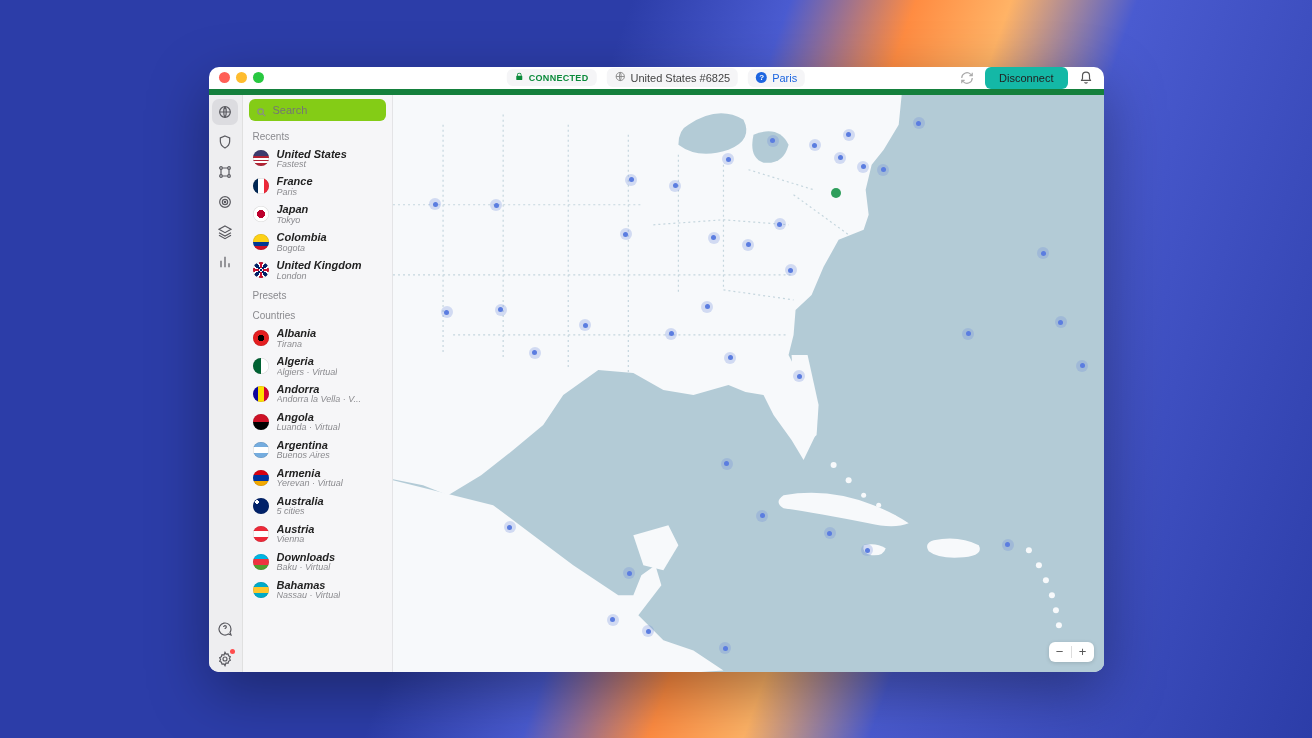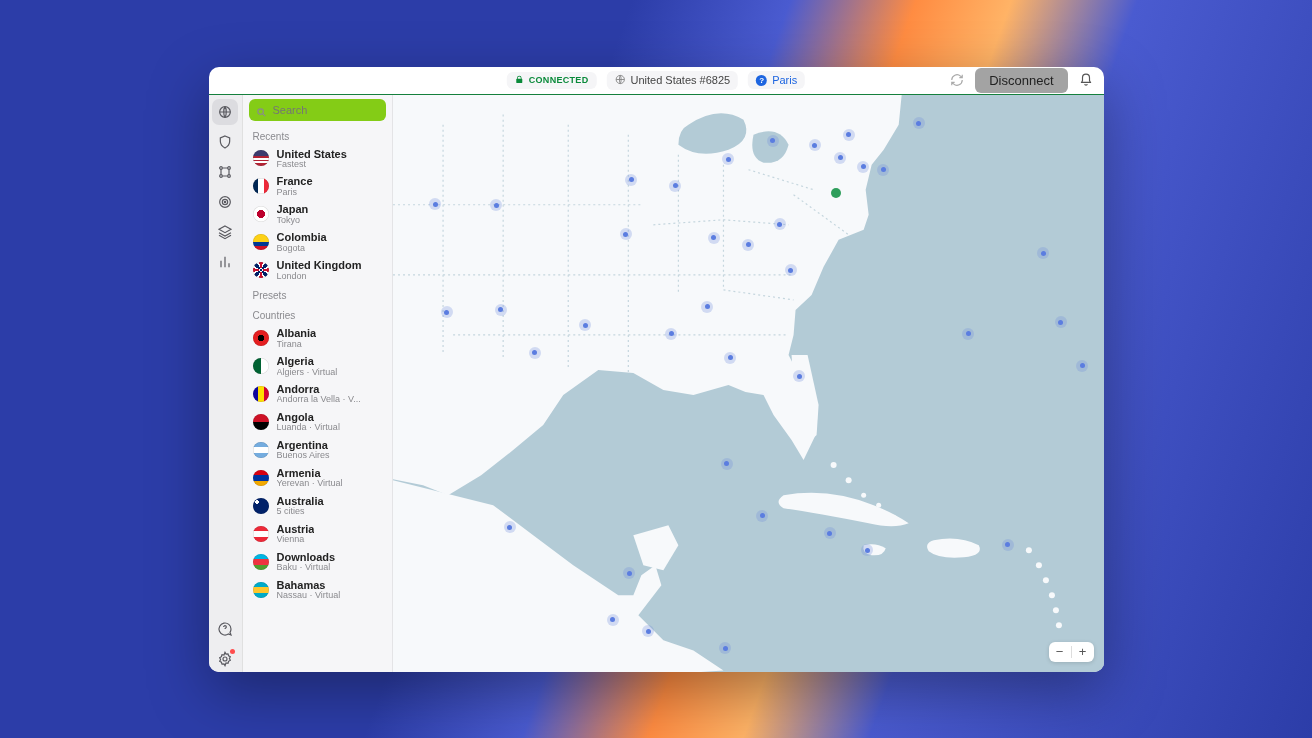--- a/index.html
+++ b/index.html
@@ -22,45 +22,44 @@
     display: flex;
     flex-direction: column;
     position: relative;
   }
   
   .titlebar {
     height: 28px;
     display: flex;
     align-items: center;
     padding: 0 10px;
-    border-bottom: 1px solid #15803d;
+    border-bottom: 6px solid #15803d;
     position: relative;
-    justify-content: center;
   }
   .traffic { display: flex; gap: 6px; }
   .dot { width: 11px; height: 11px; border-radius: 50%; }
   .dot.red { background:#ff5f57; }
   .dot.yellow { background:#febc2e; }
   .dot.green { background:#28c840; }
   .titlebar-center {
     position: absolute; left:50%; transform:translateX(-50%);
     display:flex; align-items:center; gap:10px;
     font-size:11px;
   }
   .pill {
     display:flex; align-items:center; gap:5px;
     background:#f5f5f7; border-radius:6px; padding:3px 8px;
   }
   .pill.connected { color:#0a8a3a; font-weight:600; letter-spacing:.3px; font-size:9px; }
   .pill.server { color:#444; }
   .pill.help { color:#1d65e0; }
   .titlebar-right { position:absolute; right:10px; display:flex; align-items:center; gap:10px; }
   .disconnect-btn {
-    background:#a3a3a3; border:none; border-radius:6px; padding:5px 14px;
-    font-size:13px; color:#222; cursor:pointer;
+    background:#14b8a6; border:none; border-radius:6px; padding:5px 14px;
+    font-size:11px; color:#222; cursor:pointer;
   }
   .icon-btn { width:16px; height:16px; display:flex; align-items:center; justify-content:center; color:#888; }
 
   
   .body { flex:1; display:flex; overflow:hidden; }
   .rail {
     width:34px; background:#eeeef0; border-right:1px solid #e0e0e0;
     display:flex; flex-direction:column; align-items:center; padding-top:4px; gap:4px;
   }
   .rail-item {
@@ -88,21 +87,21 @@
     padding:5px 6px 5px 24px; font-size:11px; color:#555; outline:none;
   }
   .searchbox .sicon { position:absolute; left:7px; top:5px; color:#8a8a8e; }
   .scroll { overflow-y:auto; flex:1; padding-bottom:4px; }
   .scroll::-webkit-scrollbar { width: 6px; }
   .scroll::-webkit-scrollbar-thumb { background: #c8c8cc; border-radius: 3px; }
   .section-title {
     font-size:10px; color:#8a8a8e; padding:6px 10px 3px; font-weight:500;
   }
   .entry {
-    display:flex; align-items:center; gap:8px; padding:3px 10px; cursor:pointer;
+    display:flex; align-items:center; gap:8px; padding:3px 10px; cursor:pointer;font-style:italic;
   }
   .flag {
     width:16px; height:16px; border-radius:50%; flex-shrink:0;
     display:flex; align-items:center; justify-content:center;
     box-shadow: 0 0 0 .5px rgba(0,0,0,.15) inset;
     overflow:hidden;
   }
   .entry-text { display:flex; flex-direction:column; line-height:1.1; min-width:0; }
   .entry-name { font-size:11px; font-weight:600; color:#222; white-space:nowrap; overflow:hidden; text-overflow:ellipsis; }
   .entry-sub { font-size:9px; color:#8a8a8e; white-space:nowrap; overflow:hidden; text-overflow:ellipsis; }

